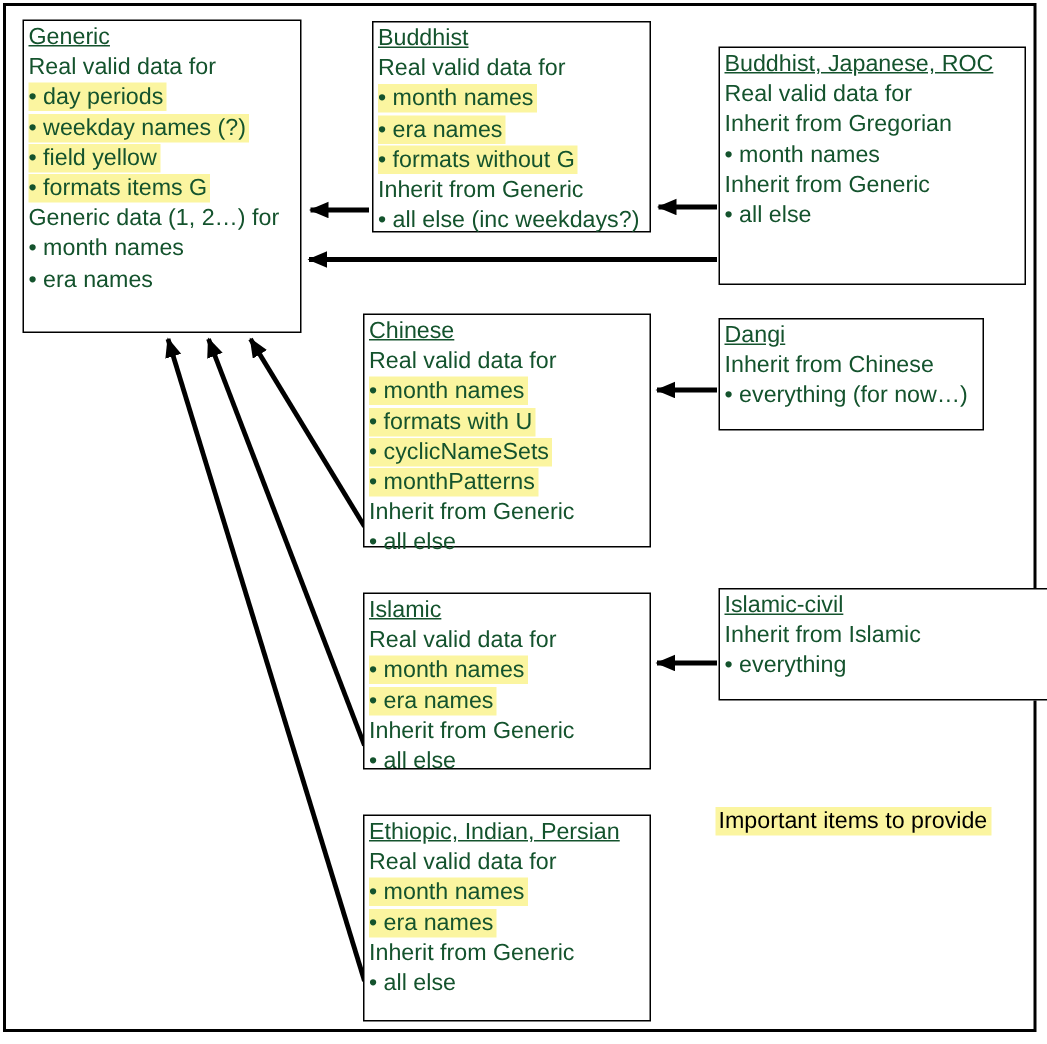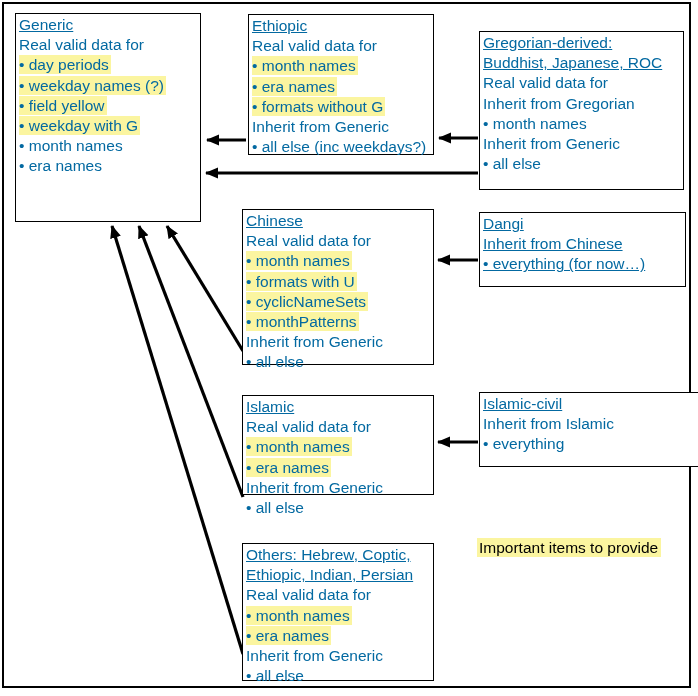--- a/index.html
+++ b/index.html
@@ -22,21 +22,21 @@
     box-sizing: border-box;
   }
   .box {
     position: absolute;
     box-sizing: border-box;
     border: 1.5px solid #000;
     background: #fff;
     padding: 1px 3px 0 3px;
     font-size: 15.5px;
     line-height: 20.2px;
-    color: #0369a1;
+    color: #14532d;
   }
   .line { white-space: nowrap; }
   .u    { text-decoration: underline; }
   .hl   { background: var(--hl, #fbf5a0); padding: 1px 2px 1px 0; }
   .note {
     position: absolute;
     font-size: 15.5px;
     line-height: 21px;
     color: #000;
   }
@@ -69,72 +69,71 @@
         <line x1="243" y1="654" x2="112" y2="226" stroke="#000000" stroke-width="3.2" marker-end="url(#ah)"></line>
       </g>
   </svg>
   <div id="boxes-layer">
       <div class="box" style="left: 15px; top: 13px; width: 186px; height: 209px;">
         <div class="line"><span class="u ">Generic</span></div>
         <div class="line"><span class="">Real valid data for</span></div>
         <div class="line"><span class="hl">• day periods</span></div>
         <div class="line"><span class="hl">• weekday names (?)</span></div>
         <div class="line"><span class="hl">• field yellow</span></div>
-        <div class="line"><span class="hl">• weekday with G</span></div>
+        <div class="line"><span class="hl">• formats items G</span></div>
+        <div class="line"><span class="">Generic data (1, 2…) for</span></div>
         <div class="line"><span class="">• month names</span></div>
         <div class="line"><span class="">• era names</span></div>
       </div>
       <div class="box" style="left: 248px; top: 14px; width: 186px; height: 141px;">
-        <div class="line"><span class="u ">Ethiopic</span></div>
+        <div class="line"><span class="u ">Buddhist</span></div>
         <div class="line"><span class="">Real valid data for</span></div>
         <div class="line"><span class="hl">• month names</span></div>
         <div class="line"><span class="hl">• era names</span></div>
         <div class="line"><span class="hl">• formats without G</span></div>
         <div class="line"><span class="">Inherit from Generic</span></div>
         <div class="line"><span class="">• all else (inc weekdays?)</span></div>
       </div>
       <div class="box" style="left: 479px; top: 31px; width: 205px; height: 159px;">
-        <div class="line"><span class="u ">Gregorian-derived:</span></div>
         <div class="line"><span class="u ">Buddhist, Japanese, ROC</span></div>
         <div class="line"><span class="">Real valid data for</span></div>
         <div class="line"><span class="">Inherit from Gregorian</span></div>
         <div class="line"><span class="">• month names</span></div>
         <div class="line"><span class="">Inherit from Generic</span></div>
         <div class="line"><span class="">• all else</span></div>
       </div>
       <div class="box" style="left: 242px; top: 209px; width: 192px; height: 156px;">
         <div class="line"><span class="u ">Chinese</span></div>
         <div class="line"><span class="">Real valid data for</span></div>
         <div class="line"><span class="hl">• month names</span></div>
         <div class="line"><span class="hl">• formats with U</span></div>
         <div class="line"><span class="hl">• cyclicNameSets</span></div>
         <div class="line"><span class="hl">• monthPatterns</span></div>
         <div class="line"><span class="">Inherit from Generic</span></div>
         <div class="line"><span class="">• all else</span></div>
       </div>
-      <div class="box" style="left: 479px; top: 212px; width: 207px; height: 75px; text-decoration: underline;">
+      <div class="box" style="left: 479px; top: 212px; width: 177px; height: 75px;">
         <div class="line"><span class="u ">Dangi</span></div>
         <div class="line"><span class="">Inherit from Chinese</span></div>
         <div class="line"><span class="">• everything (for now…)</span></div>
       </div>
-      <div class="box" style="left: 242px; top: 395px; width: 192px; height: 100px;">
+      <div class="box" style="left: 242px; top: 395px; width: 192px; height: 118px;">
         <div class="line"><span class="u ">Islamic</span></div>
         <div class="line"><span class="">Real valid data for</span></div>
         <div class="line"><span class="hl">• month names</span></div>
         <div class="line"><span class="hl">• era names</span></div>
         <div class="line"><span class="">Inherit from Generic</span></div>
         <div class="line"><span class="">• all else</span></div>
       </div>
       <div class="box" style="left: 479px; top: 392px; width: 224px; height: 75px;">
         <div class="line"><span class="u ">Islamic-civil</span></div>
         <div class="line"><span class="">Inherit from Islamic</span></div>
         <div class="line"><span class="">• everything</span></div>
       </div>
       <div class="box" style="left: 242px; top: 543px; width: 192px; height: 138px;">
-        <div class="line"><span class="u ">Others: Hebrew, Coptic,</span></div>
         <div class="line"><span class="u ">Ethiopic, Indian, Persian</span></div>
         <div class="line"><span class="">Real valid data for</span></div>
         <div class="line"><span class="hl">• month names</span></div>
         <div class="line"><span class="hl">• era names</span></div>
         <div class="line"><span class="">Inherit from Generic</span></div>
         <div class="line"><span class="">• all else</span></div>
       </div>
       <div class="note" style="left: 477px; top: 537px; width: 210px; height: 46px;">
         <div class="line"><span class="hl">Important items to provide</span></div>
       </div>

